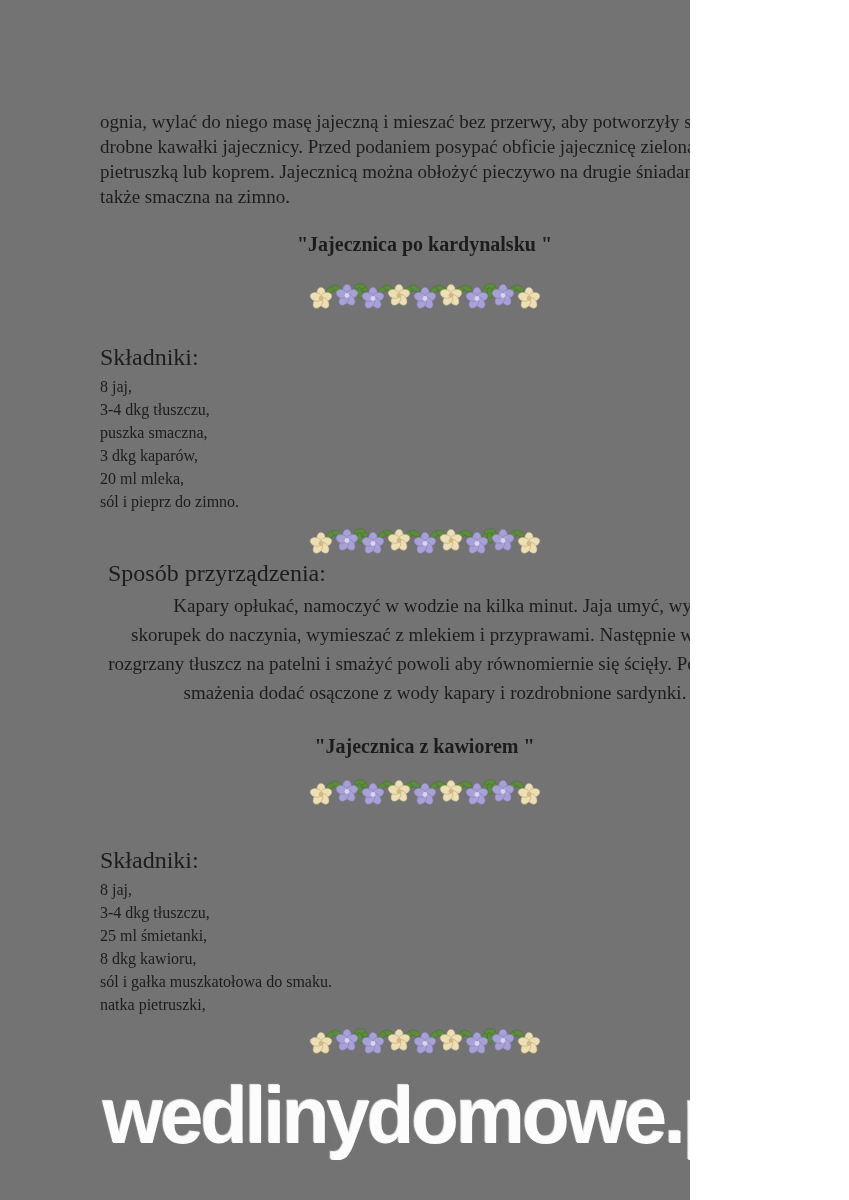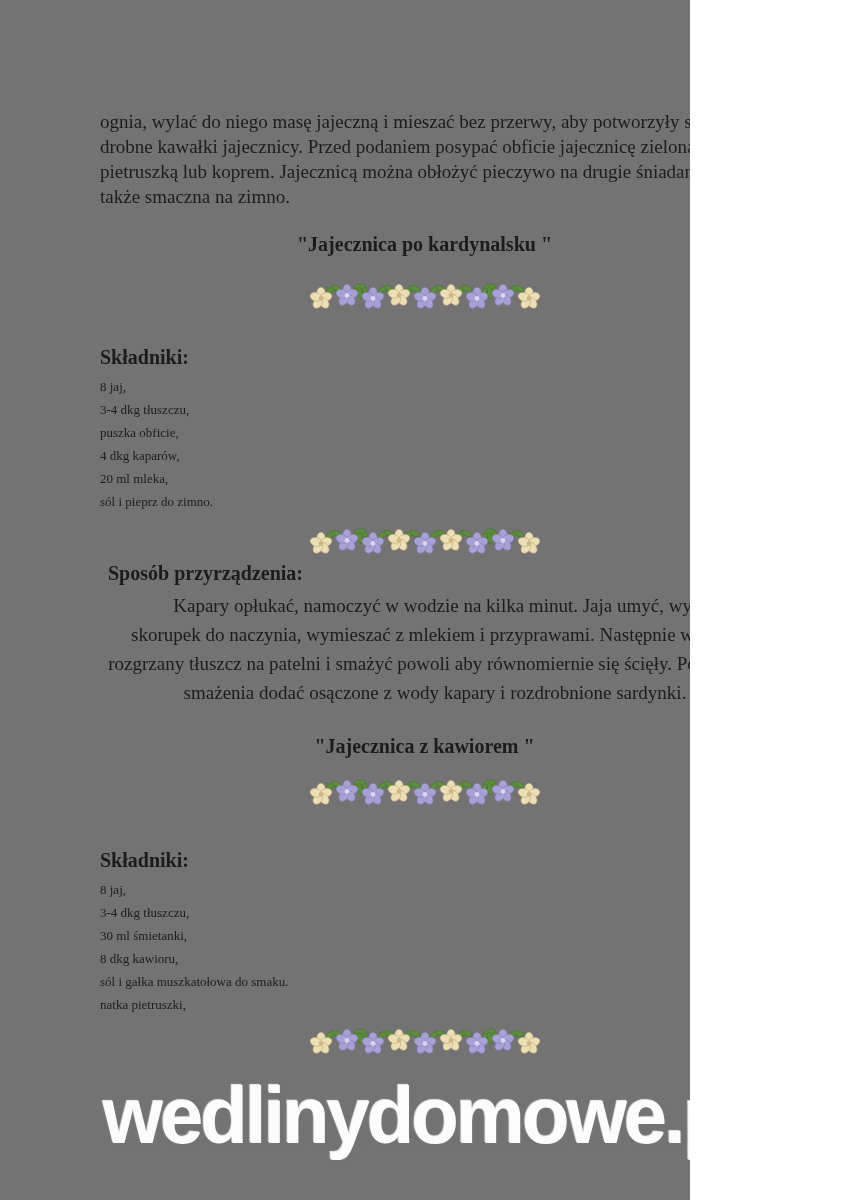--- a/index.html
+++ b/index.html
@@ -23,28 +23,28 @@
     text-align:center;
     font-weight:bold;
     font-size:20px;
   }
   .flower-divider{
     left:0;width:849px;
     text-align:center;
     line-height:0;
   }
   .section-label{
-    font-weight:bold;
-    font-size:20px;
+    font-weight:normal;
+    font-size:24px;
     margin:0 0 7px 0;
     line-height:22px;
   }
   .ing-list{
     margin:0;padding:0;list-style:none;
-    font-size:13px;line-height:23px;font-family:Liberation Serif, serif;
+    font-size:16px;line-height:23px;font-family:Liberation Serif, serif;
   }
   .method-par{
     margin:0;
     font-size:19px;line-height:29px;
     text-indent:40px;
     text-align:center;
   }
   .watermark{
     left:0;width:849px;
     text-align:center;
@@ -144,22 +144,22 @@
         <ellipse cx="0" cy="-5.3" rx="4.3" ry="6" fill="#ecdfb6" stroke="#b5a174" stroke-width="0.5" transform="translate(221 15.5) rotate(216)"></ellipse>
         <ellipse cx="0" cy="-5.3" rx="4.3" ry="6" fill="#ecdfb6" stroke="#b5a174" stroke-width="0.5" transform="translate(221 15.5) rotate(288)"></ellipse>
         <circle cx="221" cy="15.5" r="2.4" fill="#d2b87f"></circle>
       </svg></div>
 
   <div class="abs col" style="top:346px;">
     <div class="section-label">Składniki:</div>
     <ul class="ing-list">
       <li>8 jaj,</li>
       <li>3-4 dkg tłuszczu,</li>
-      <li>puszka obficie,</li>
-      <li>4 dkg kaparów,</li>
+      <li>puszka smaczna,</li>
+      <li>3 dkg kaparów,</li>
       <li>20 ml mleka,</li>
       <li>sól i pieprz do zimno.</li>
     </ul>
   </div>
 
   <div class="abs flower-divider" style="top:528px;"><svg width="234" height="28" viewBox="0 0 234 28" aria-hidden="true">
         <ellipse cx="0" cy="0" rx="5.6" ry="2.6" fill="#5d8c3e" stroke="#3c6a28" stroke-width="0.4" transform="translate(23 6.5) rotate(-32)"></ellipse>
         <ellipse cx="0" cy="0" rx="5.6" ry="2.6" fill="#5d8c3e" stroke="#3c6a28" stroke-width="0.4" transform="translate(29 5.5) rotate(26)"></ellipse>
         <ellipse cx="0" cy="0" rx="5.6" ry="2.6" fill="#5d8c3e" stroke="#3c6a28" stroke-width="0.4" transform="translate(49 6.5) rotate(-32)"></ellipse>
         <ellipse cx="0" cy="0" rx="5.6" ry="2.6" fill="#5d8c3e" stroke="#3c6a28" stroke-width="0.4" transform="translate(55 5.5) rotate(26)"></ellipse>
@@ -317,21 +317,21 @@
         <ellipse cx="0" cy="-5.3" rx="4.3" ry="6" fill="#ecdfb6" stroke="#b5a174" stroke-width="0.5" transform="translate(221 15.5) rotate(216)"></ellipse>
         <ellipse cx="0" cy="-5.3" rx="4.3" ry="6" fill="#ecdfb6" stroke="#b5a174" stroke-width="0.5" transform="translate(221 15.5) rotate(288)"></ellipse>
         <circle cx="221" cy="15.5" r="2.4" fill="#d2b87f"></circle>
       </svg></div>
 
   <div class="abs col" style="top:849px;">
     <div class="section-label">Składniki:</div>
     <ul class="ing-list">
       <li>8 jaj,</li>
       <li>3-4 dkg tłuszczu,</li>
-      <li>30 ml śmietanki,</li>
+      <li>25 ml śmietanki,</li>
       <li>8 dkg kawioru,</li>
       <li>sól i gałka muszkatołowa do smaku.</li>
       <li>natka pietruszki,</li>
     </ul>
   </div>
 
   <div class="abs flower-divider" style="top:1028px;"><svg width="234" height="28" viewBox="0 0 234 28" aria-hidden="true">
         <ellipse cx="0" cy="0" rx="5.6" ry="2.6" fill="#5d8c3e" stroke="#3c6a28" stroke-width="0.4" transform="translate(23 6.5) rotate(-32)"></ellipse>
         <ellipse cx="0" cy="0" rx="5.6" ry="2.6" fill="#5d8c3e" stroke="#3c6a28" stroke-width="0.4" transform="translate(29 5.5) rotate(26)"></ellipse>
         <ellipse cx="0" cy="0" rx="5.6" ry="2.6" fill="#5d8c3e" stroke="#3c6a28" stroke-width="0.4" transform="translate(49 6.5) rotate(-32)"></ellipse>

